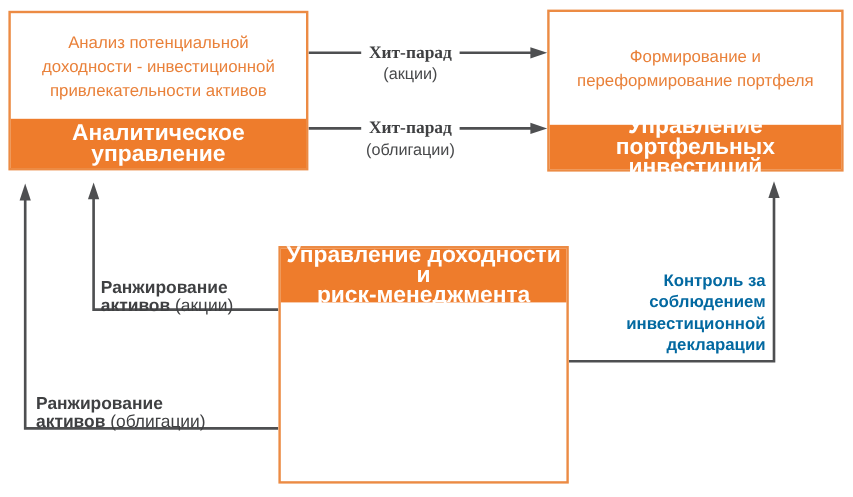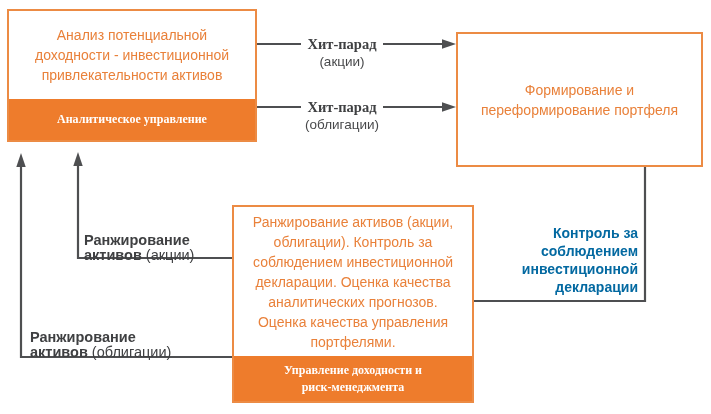--- a/index.html
+++ b/index.html
@@ -46,29 +46,28 @@
     white-space: pre-line;
     color: #e9813a;
     font-size: 14px;
     line-height: 20px;
     padding: 2px 4px;
   }
   .box-footer {
     background: #ee7c2c;
     color: #ffffff;
     font-weight: bold;
-    font-size: 12px;
+    font-size: 19px;
     line-height: 17px;
     text-align: center;
     white-space: pre-line;
     display: flex;
     align-items: center;
     justify-content: center;
     padding: 0 4px;
-    font-family: Liberation Serif, serif;
   }
   .flow-label {
     position: absolute;
     text-align: center;
   }
   .flow-title {
     display: inline-block;
     background: #ffffff;
     padding: 0 6px;
     font-weight: bold;
@@ -131,33 +130,28 @@
     </g>
   </svg>
 
   <div class="box" style="left:7px; top:9px; width:250px; height:133px;">
     <div class="box-body">Анализ потенциальной
 доходности - инвестиционной
 привлекательности активов</div>
     <div class="box-footer" style="height:41px;">Аналитическое управление</div>
   </div>
 
-  <div class="box" style="left:456px; top:8px; width:247px; height:135px;margin-top:24px;">
+  <div class="box" style="left:456px; top:8px; width:247px; height:135px;">
     <div class="box-body">Формирование и
 переформирование портфеля</div>
+    <div class="box-footer" style="height:37px;">Управление портфельных
+инвестиций</div>
   </div>
 
   <div class="box" style="left:232px; top:205px; width:242px; height:198px;">
-    <div class="box-body">Ранжирование активов (акции,
-облигации). Контроль за
-соблюдением инвестиционной
-декларации. Оценка качества
-аналитических прогнозов.
-Оценка качества управления
-портфелями.</div>
     <div class="box-footer" style="height:45px;">Управление доходности и
 риск-менеджмента</div>
   </div>
 
   <div class="flow-label" style="left:283px; top:35px; width:118px;">
     <span class="flow-title">Хит-парад</span>
     <span class="flow-sub">(акции)</span>
   </div>
 
   <div class="flow-label" style="left:283px; top:98px; width:118px;">

